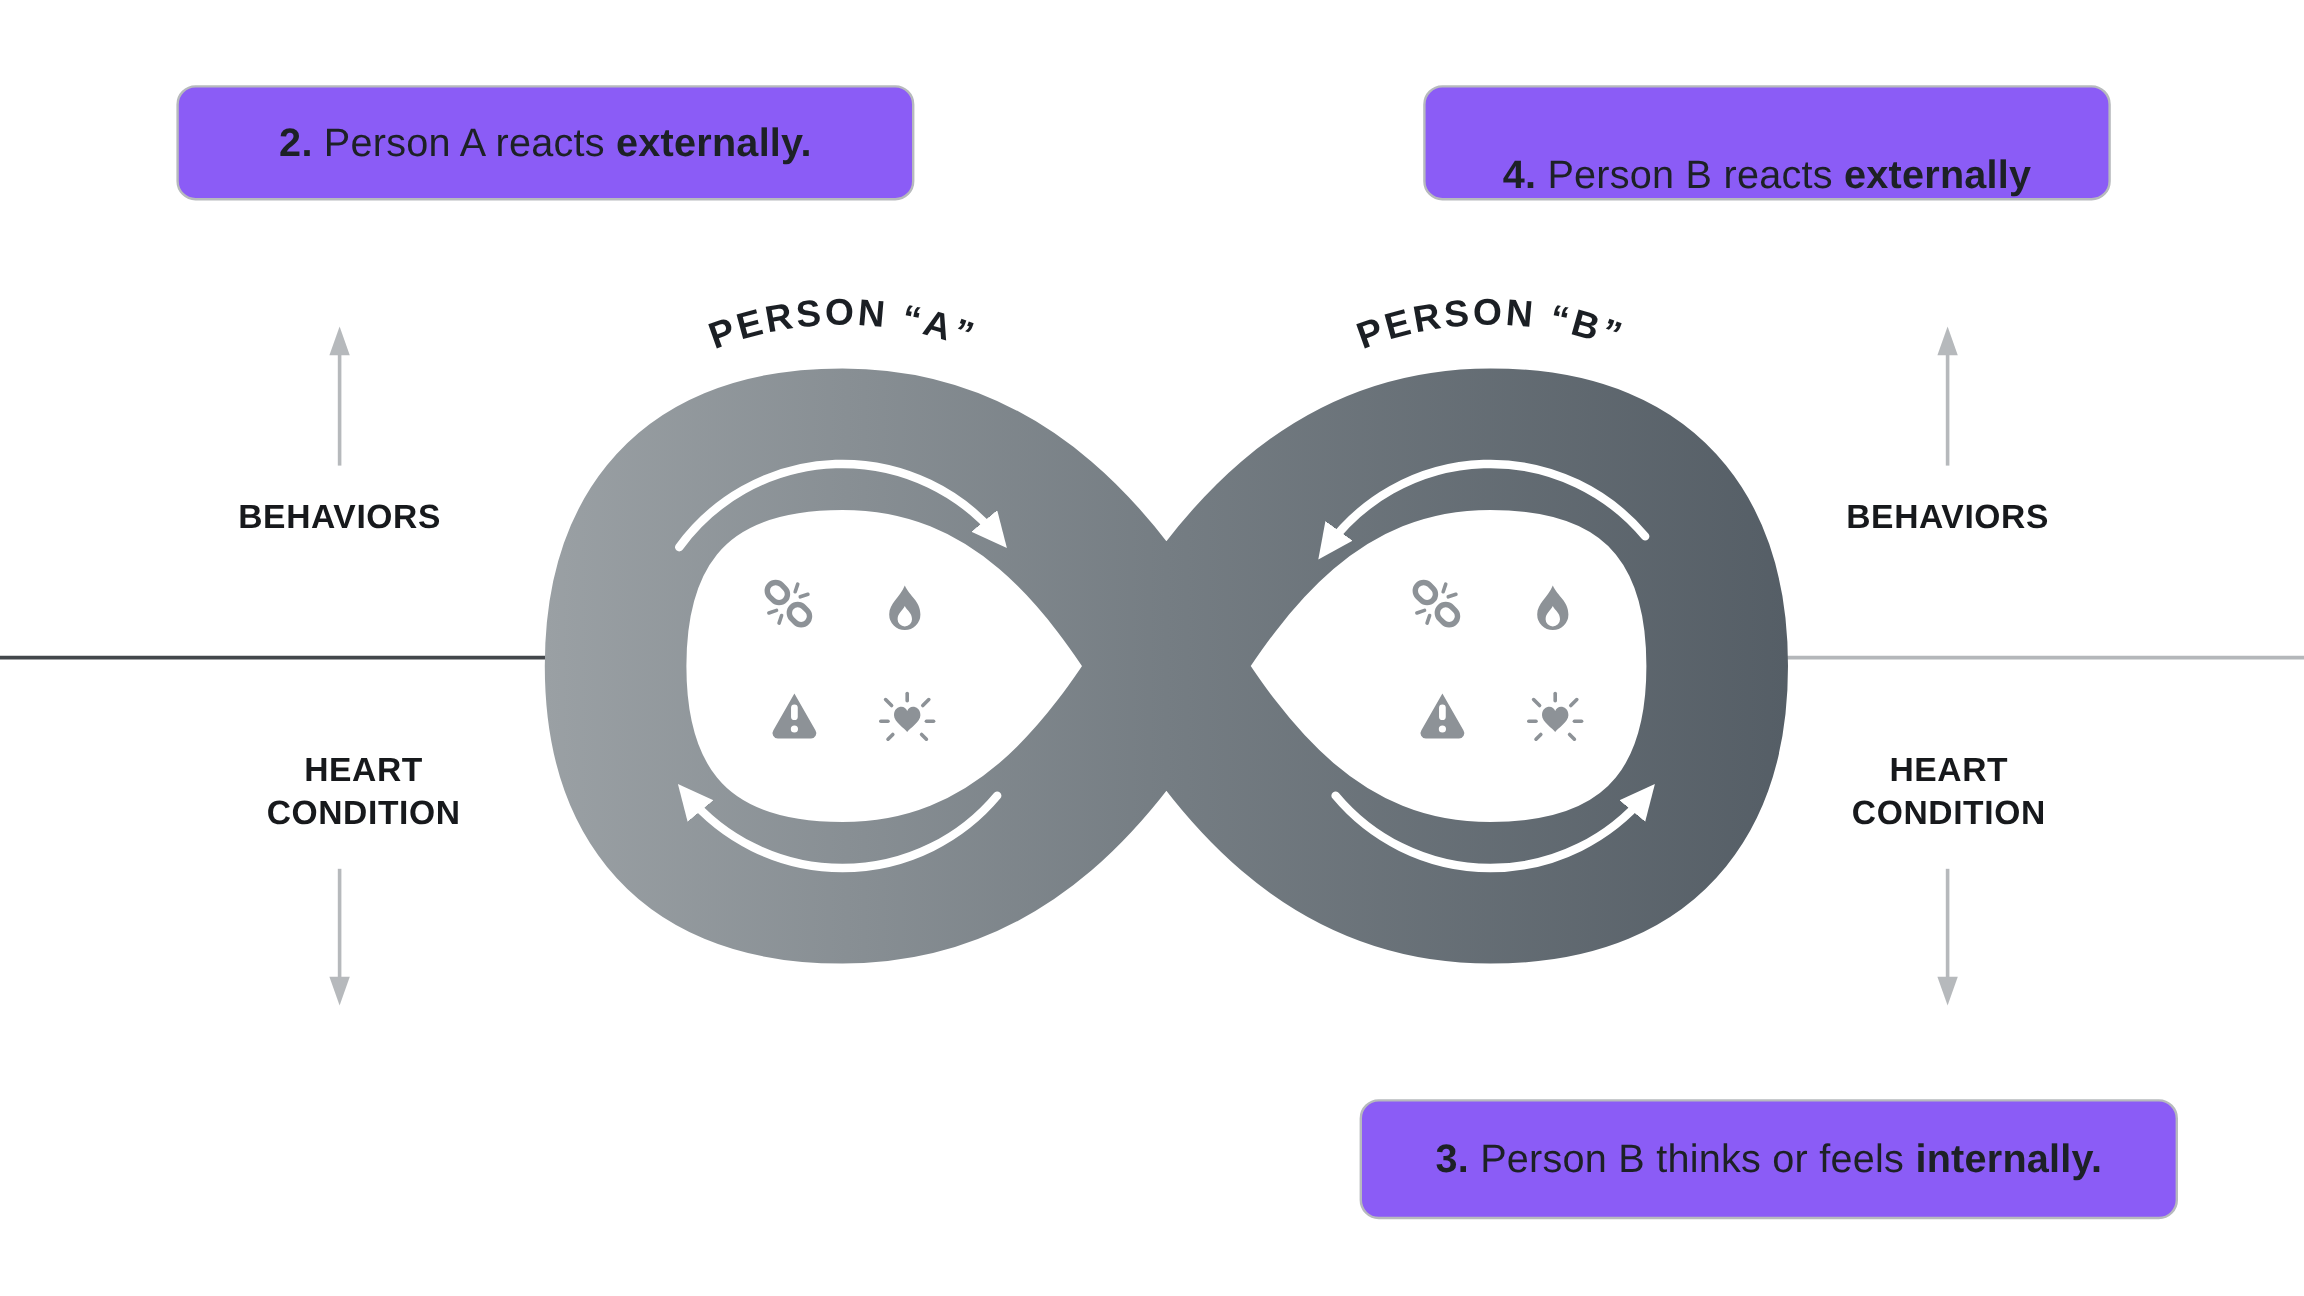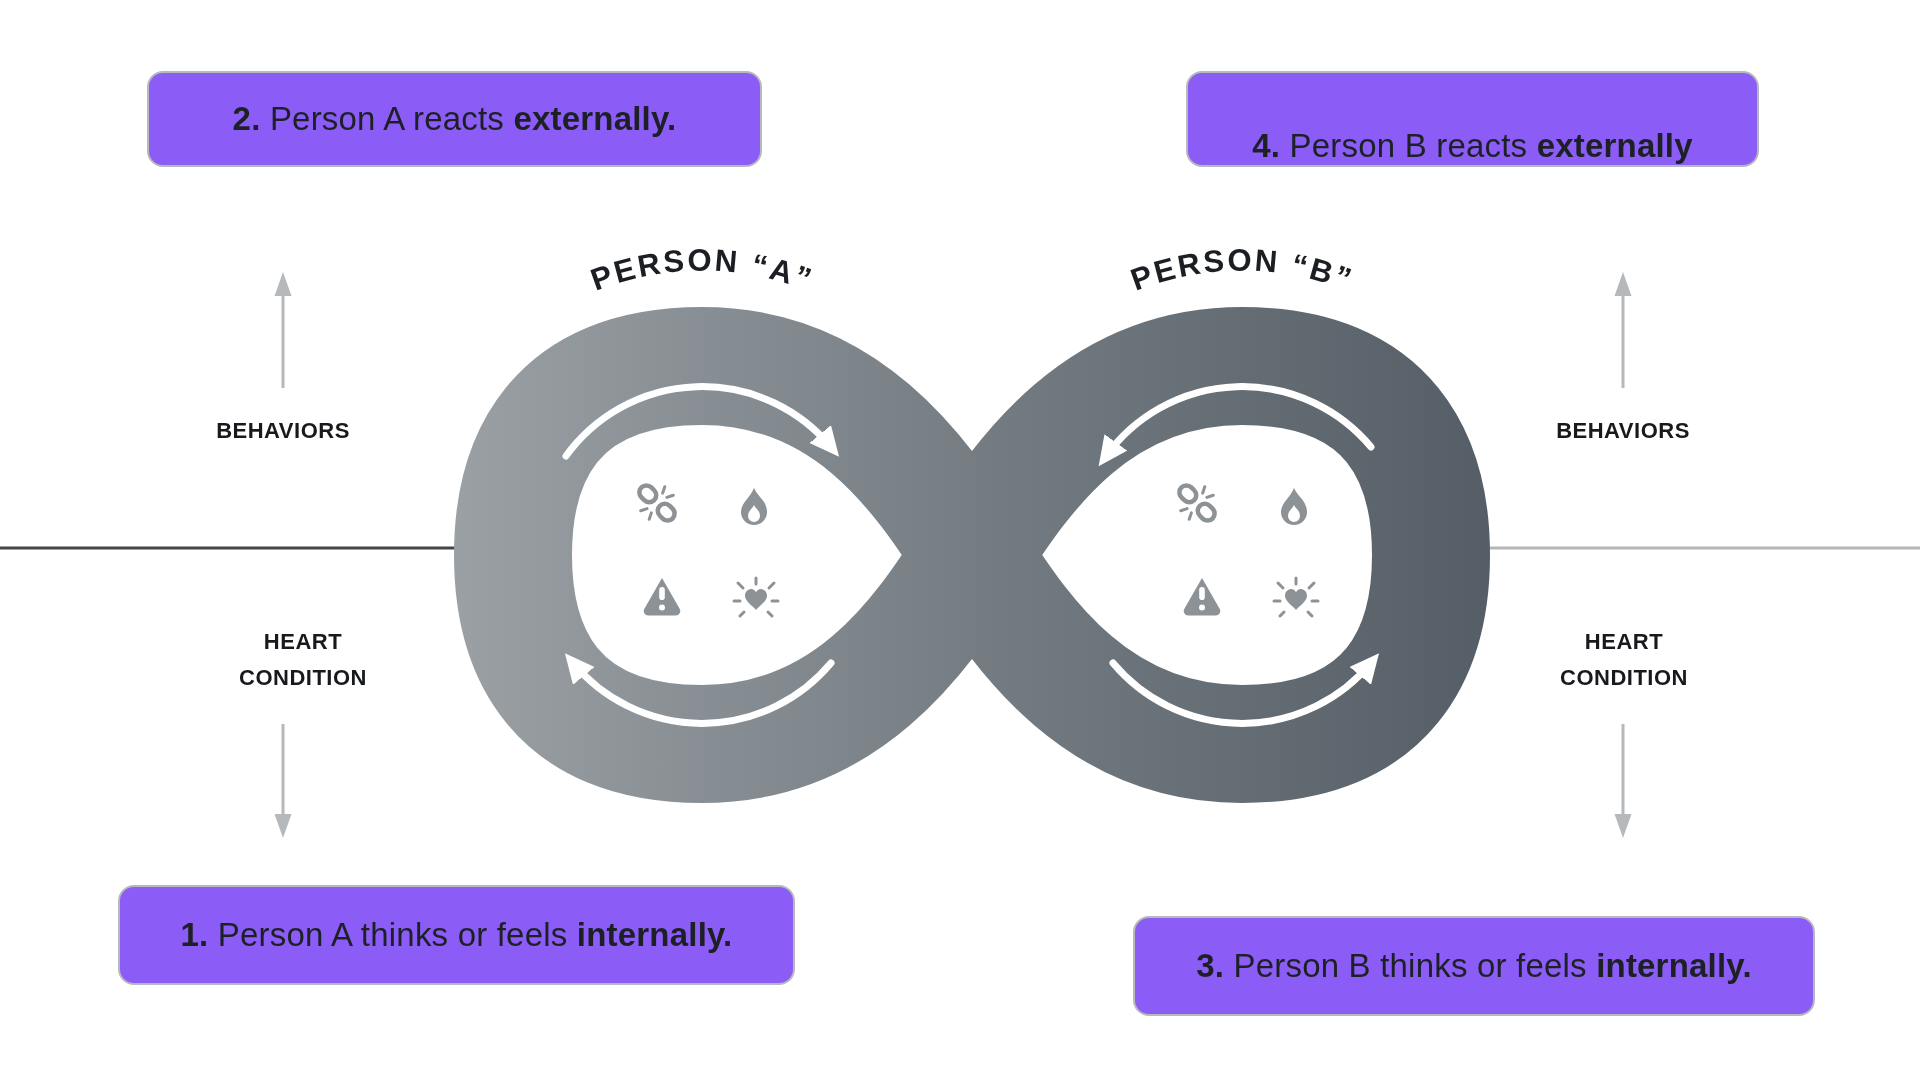--- a/index.html
+++ b/index.html
@@ -9,21 +9,21 @@
   }
   #diagram-svg{position:absolute;left:0;top:0;}
   .box{
     position:absolute;display:flex;align-items:center;justify-content:center;
     border:2px solid #b7babd;border-radius:16px;background:#8b5cf6;
     font-size:33px;color:#1d2126;letter-spacing:.2px;
   }
   .box p{margin:0;white-space:nowrap;}
   .box b{font-weight:700;}
   .side-label{
-    position:absolute;text-align:center;font-weight:700;font-size:22px;
+    position:absolute;text-align:center;font-weight:700;font-size:28px;
     color:#17191c;letter-spacing:.5px;line-height:36px;
   }
   .person-label{
     font-family:"Liberation Sans",sans-serif;font-weight:800;font-size:31px;
     letter-spacing:2.5px;fill:#1b1f24;
   }
 </style>
 </head>
 <body>
 
@@ -137,23 +137,20 @@
   </svg>
 
   <div class="box" style="left:147px;top:71px;width:611px;height:92px;">
     <p><b>2.</b><span> Person A reacts </span><b>externally.</b></p>
   </div>
 
   <div class="box" style="left:1186px;top:71px;width:569px;height:92px;align-items:flex-end;">
     <p><b>4.</b><span> Person B reacts </span><b>externally</b></p>
   </div>
 
-  <div class="box" style="left:118px;top:885px;width:673px;height:96px;">
-    <p><b>1.</b><span> Person A thinks or feels </span><b>internally.</b></p>
-  </div>
 
   <div class="box" style="left:1133px;top:916px;width:678px;height:96px;">
     <p><b>3.</b><span> Person B thinks or feels </span><b>internally.</b></p>
   </div>
 
   <div class="side-label" style="left:163px;top:413px;width:240px;">BEHAVIORS</div>
 
   <div class="side-label" style="left:183px;top:624px;width:240px;">
     <div>HEART</div>
     <div>CONDITION</div>

